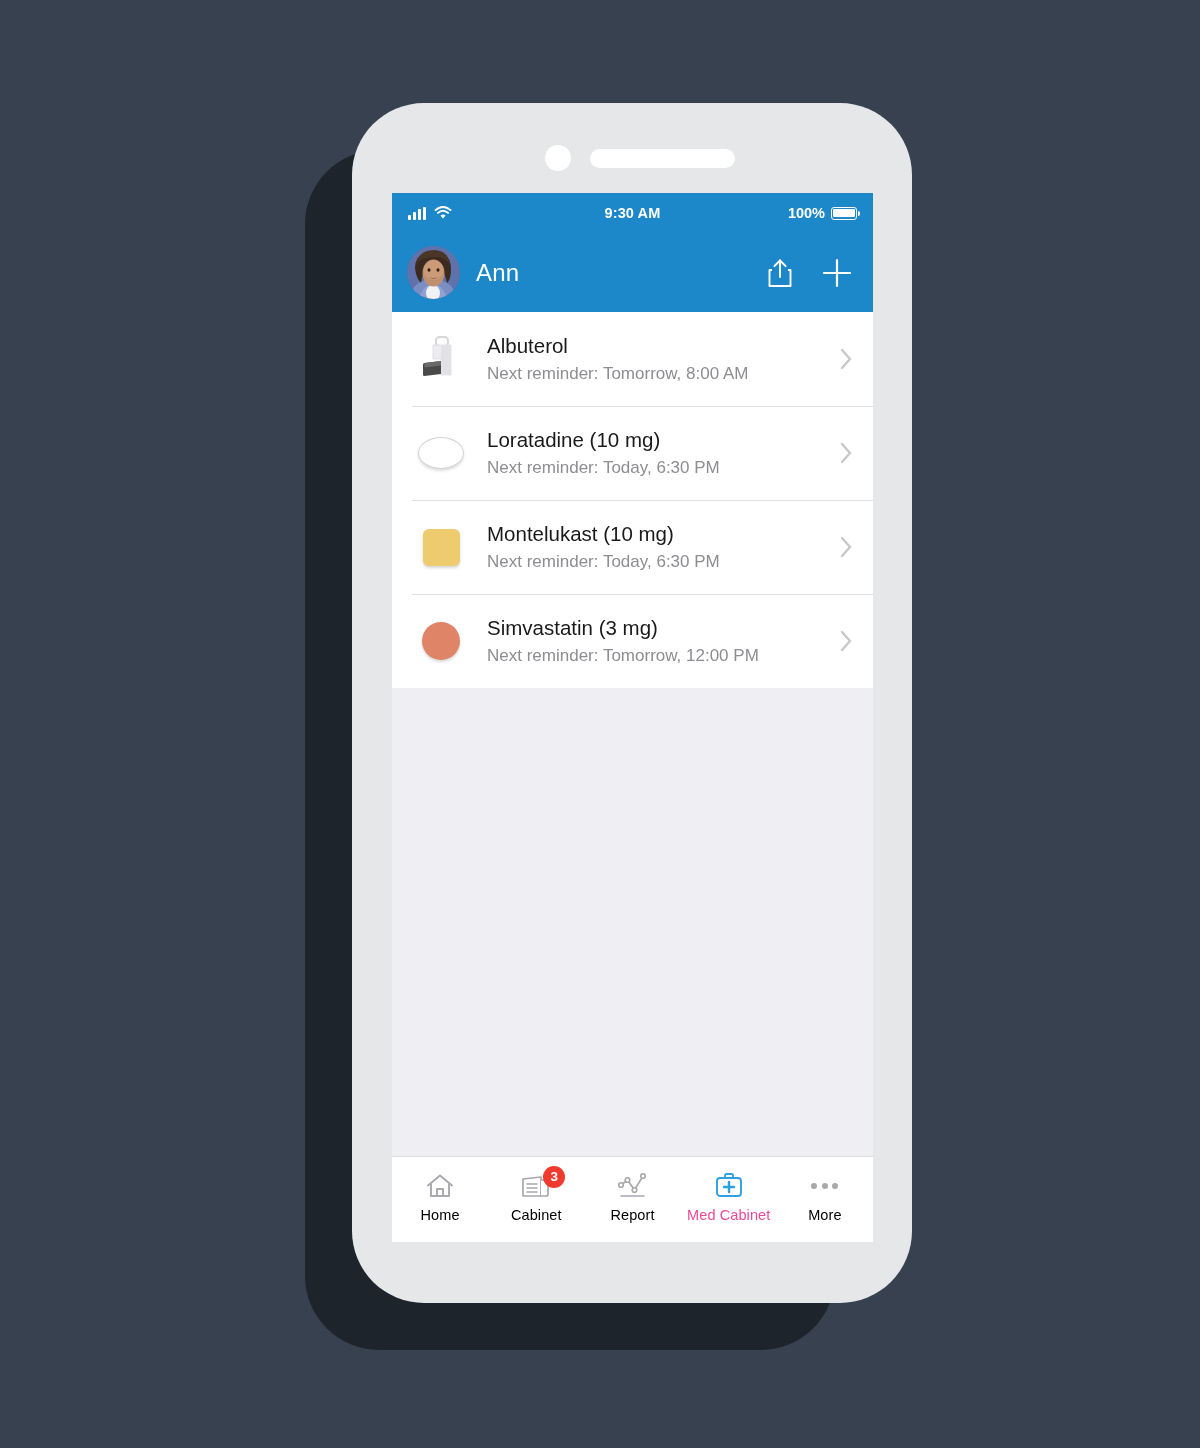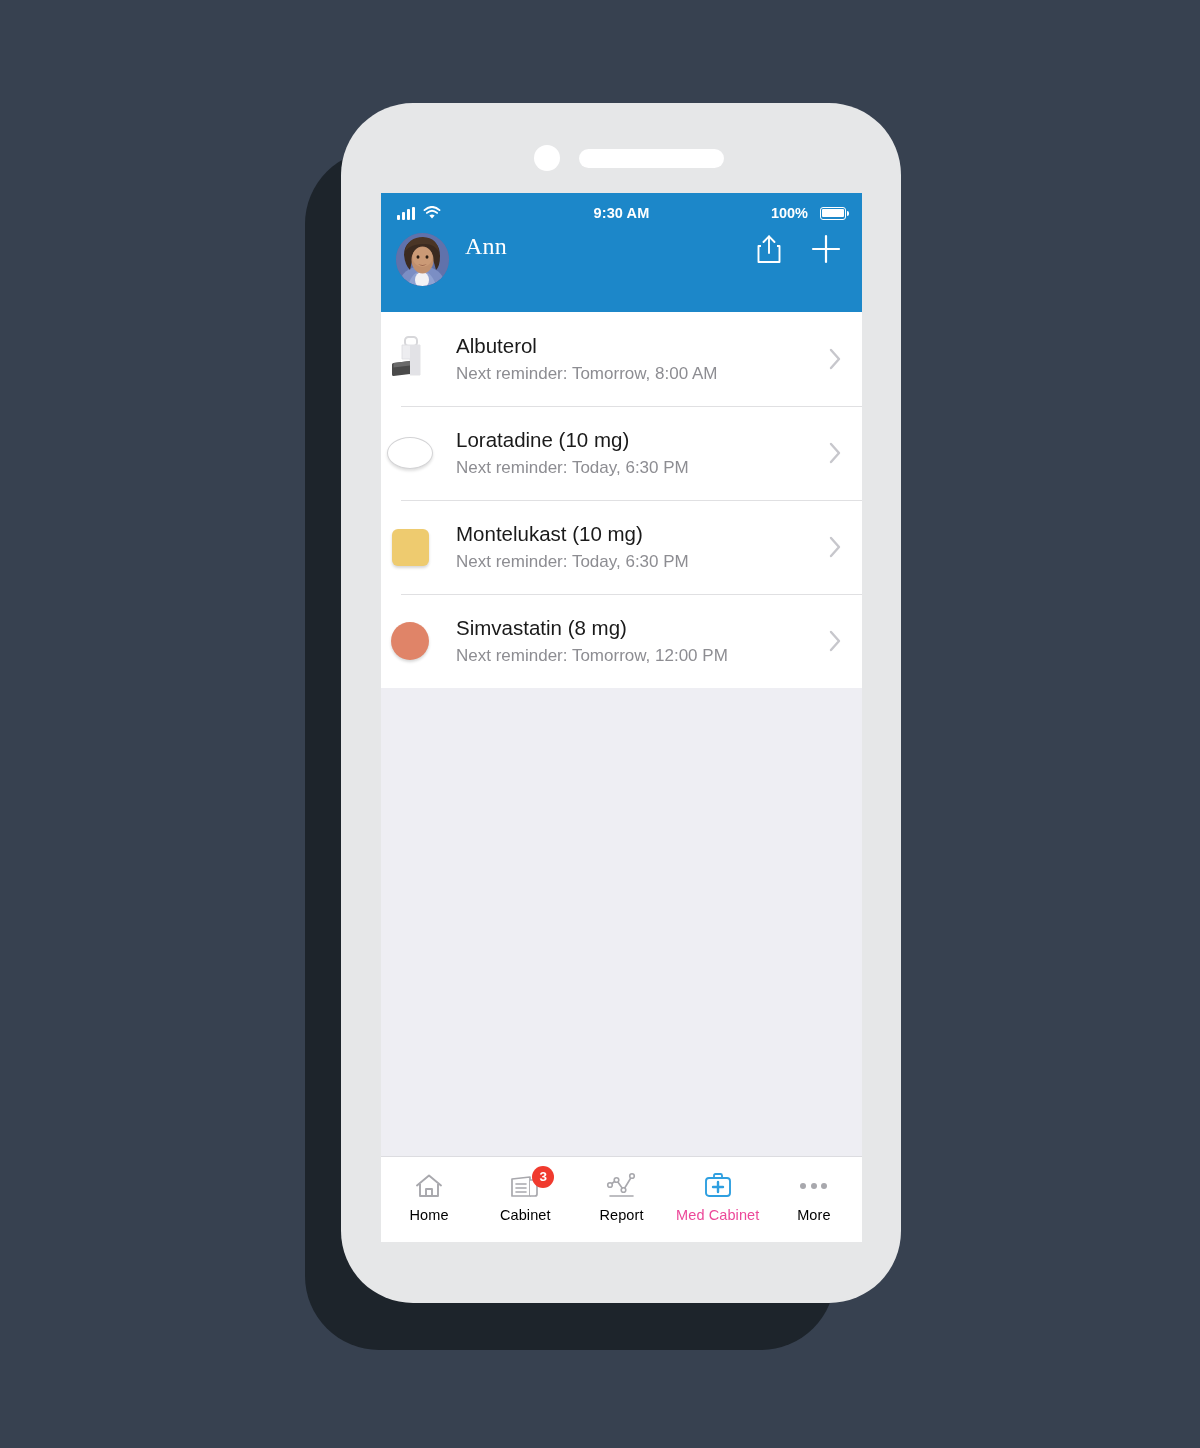--- a/index.html
+++ b/index.html
@@ -24,21 +24,21 @@
     width: 530px;
     height: 1200px;
     background: #1d242b;
     border-radius: 74px;
     z-index: 1;
   }
 
   
   .phone {
     position: absolute;
-    left: 341px;
+    left: 352px;
     top: 103px;
     width: 560px;
     height: 1200px;
     background: #e6e7e8;
     border-radius: 72px;
     z-index: 2;
   }
 
   .phone-top {
     position: absolute;
@@ -125,21 +125,21 @@
     font-size: 14.5px;
     font-weight: bold;
     letter-spacing: 0.1px;
     pointer-events: none;
   }
 
   .status-right {
     margin-left: auto;
     display: flex;
     align-items: center;
-    gap: 12px;
+    gap: 6px;
     position: relative;
     z-index: 2;
   }
 
   .battery-pct {
     color: #ffffff;
     font-size: 14.5px;
     font-weight: bold;
   }
 
@@ -166,24 +166,23 @@
     height: 5px;
     background: #ffffff;
     border-radius: 0 2px 2px 0;
   }
 
   
   .app-header {
     height: 79px;
     background: #1c87c9;
     display: flex;
-    align-items: flex-start;
+    align-items: center;
     padding: 0 20px 0 15px;
     flex-shrink: 0;
-    font-family: Liberation Serif, serif;
   }
 
   .avatar {
     width: 53px;
     height: 53px;
     border-radius: 50%;
     overflow: hidden;
     flex-shrink: 0;
     background: #5b6fa8;
     position: relative;
@@ -228,20 +227,21 @@
   
   .med-list {
     background: #ffffff;
     flex-shrink: 0;
   }
 
   .med-row {
     display: flex;
     align-items: center;
     height: 94px;
+    padding-left: 20px;
     padding-right: 14px;
     cursor: pointer;
     position: relative;
     background: #ffffff;
   }
 
   .med-row + .med-row::before {
     content: "";
     position: absolute;
     left: 20px;
@@ -517,21 +517,21 @@
               <path d="M3 3 L11 12 L3 21" stroke="#c7c7cc" stroke-width="2.4" fill="none" stroke-linecap="round" stroke-linejoin="round"></path>
             </svg>
         </div>
       </div>
 
       <div class="med-row">
         <div class="med-icon-wrap">
           <div class="pill-circle"></div>
         </div>
         <div class="med-text">
-          <div class="med-name">Simvastatin (8 mg)</div>
+          <div class="med-name">Simvastatin (3 mg)</div>
           <div class="med-sub">Next reminder: Tomorrow, 12:00 PM</div>
         </div>
         <div class="chevron">
           <svg width="14" height="24" viewBox="0 0 14 24">
               <path d="M3 3 L11 12 L3 21" stroke="#c7c7cc" stroke-width="2.4" fill="none" stroke-linecap="round" stroke-linejoin="round"></path>
             </svg>
         </div>
       </div>
 
     </div>

